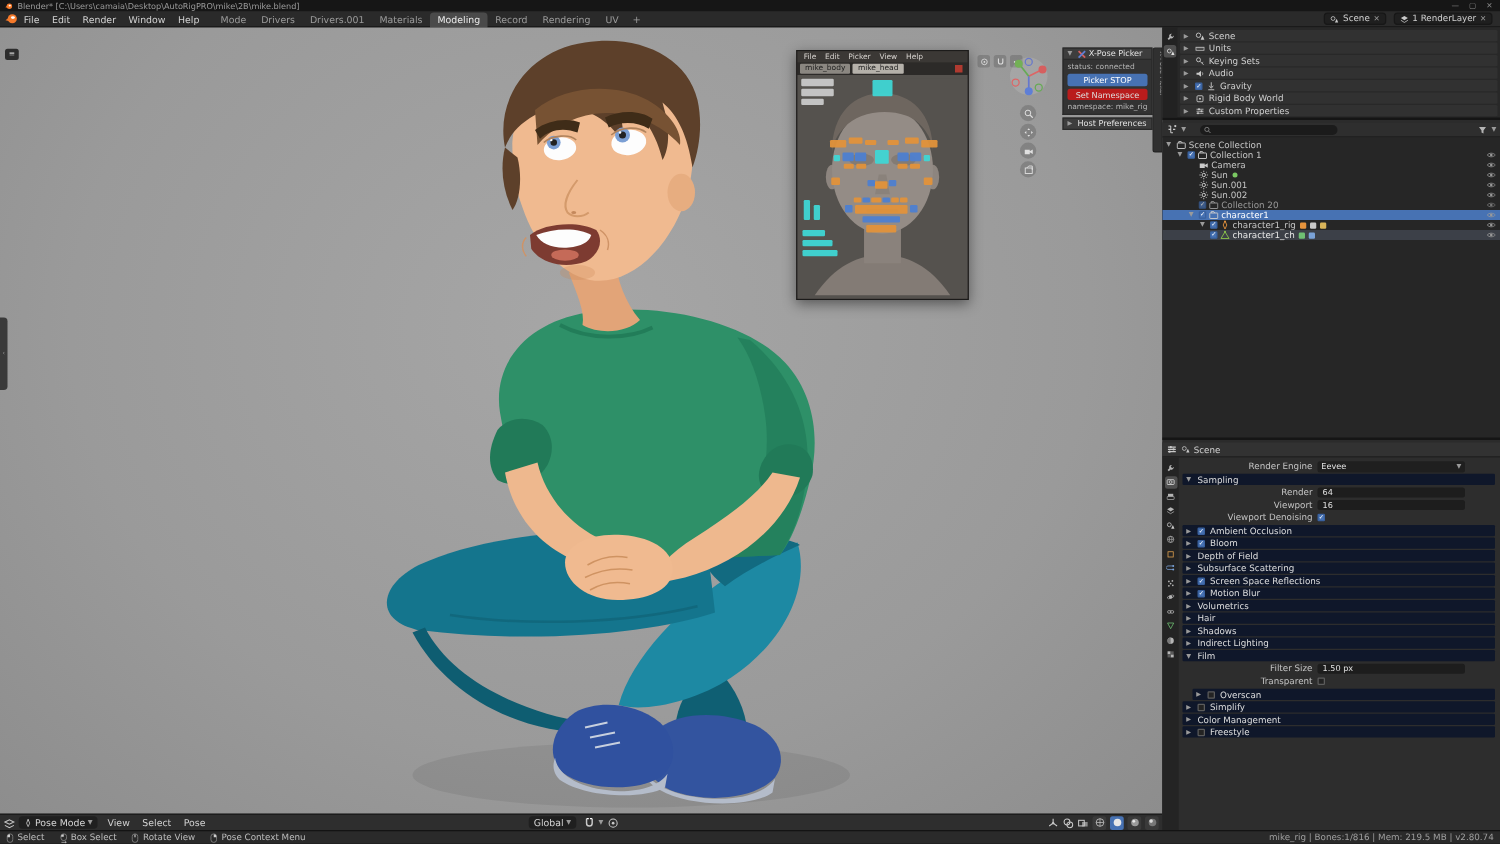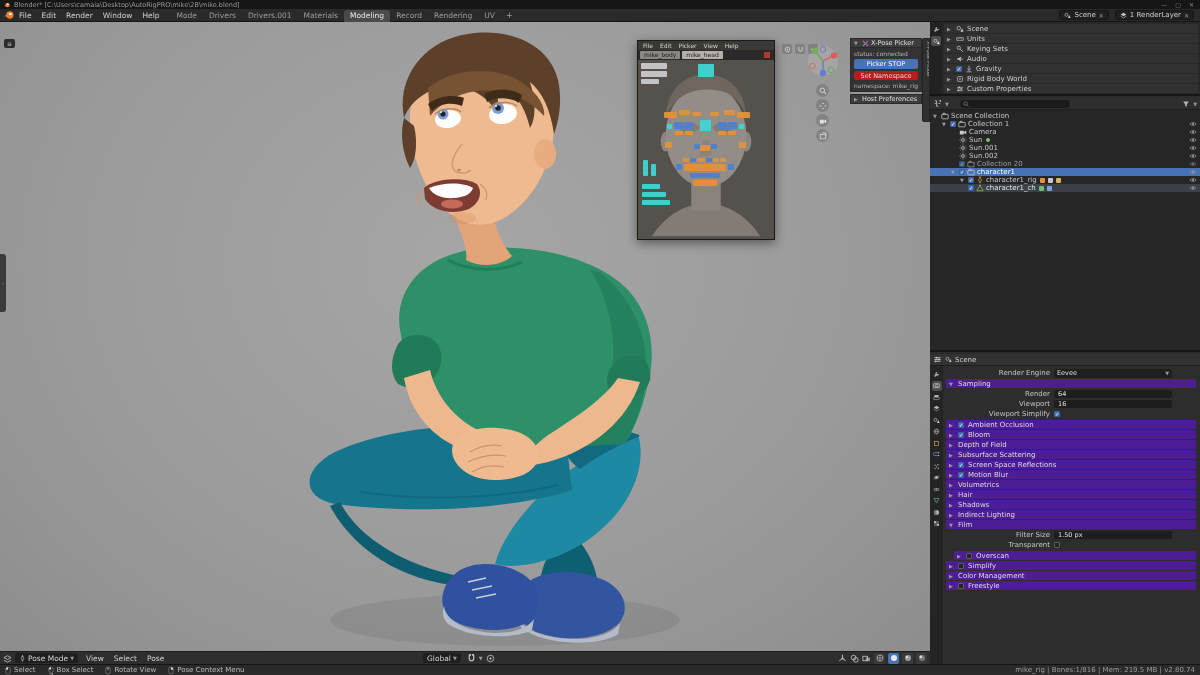--- a/index.html
+++ b/index.html
@@ -131,21 +131,21 @@
   #prop-main{flex:1;display:flex;}
   #prop-tabs{width:13px;background:#242424;display:flex;flex-direction:column;align-items:center;
     gap:1.5px;padding-top:3px;}
   #prop-content{flex:1;padding:2px 4px 0 3px;overflow:hidden;}
   .prow{display:flex;align-items:center;height:10px;gap:4px;}
   .plabel{flex:0 0 104px;text-align:right;color:#c3c3c3;font-size:7px;}
   .pfield{width:118px;height:8px;background:#1d1d1d;border-radius:2px;color:#e0e0e0;font-size:6.5px;
     line-height:8px;padding:0 4px;}
   .pselect{width:118px;height:9px;background:#1f1f1f;border-radius:2px;color:#e0e0e0;font-size:6.5px;
     display:flex;align-items:center;justify-content:space-between;padding:0 3px;}
-  .phead{display:flex;align-items:center;gap:3px;background:#4c1d95;height:9px;margin:1px 0;
+  .phead{display:flex;align-items:center;gap:3px;background:#0f172a;height:9px;margin:1px 0;
     padding:0 3px;color:#dedede;font-size:7px;border-radius:1px;}
   .phead .cb{margin-right:1px;}
   .phead.sub{margin-left:8px;}
 
   
   #statusbar{position:absolute;left:0;top:664px;width:1200px;height:11px;background:#2a2a2a;
     border-top:1px solid #131313;display:flex;align-items:center;padding:0 5px;gap:12px;}
   .st-item{display:flex;align-items:center;gap:3px;color:#bdbdbd;font-size:7px;}
   .st-item .icon{width:6px;height:9px;}
   #st-stats{margin-left:auto;color:#9f9f9f;font-size:7px;}
@@ -958,21 +958,21 @@
             </div>
             <div class="prow">
               <span class="plabel">Render</span>
               <span class="pfield">64</span>
             </div>
             <div class="prow">
               <span class="plabel">Viewport</span>
               <span class="pfield">16</span>
             </div>
             <div class="prow">
-              <span class="plabel">Viewport Simplify</span>
+              <span class="plabel">Viewport Denoising</span>
               <span class="cb on">✓</span>
             </div>
             <div id="prop-panels">
                 <div class="phead">
                   <span class="arrow">▶</span>
                   <span class="cb on">✓</span>
                   <span>Ambient Occlusion</span>
                 </div>
                 <div class="phead">
                   <span class="arrow">▶</span>

